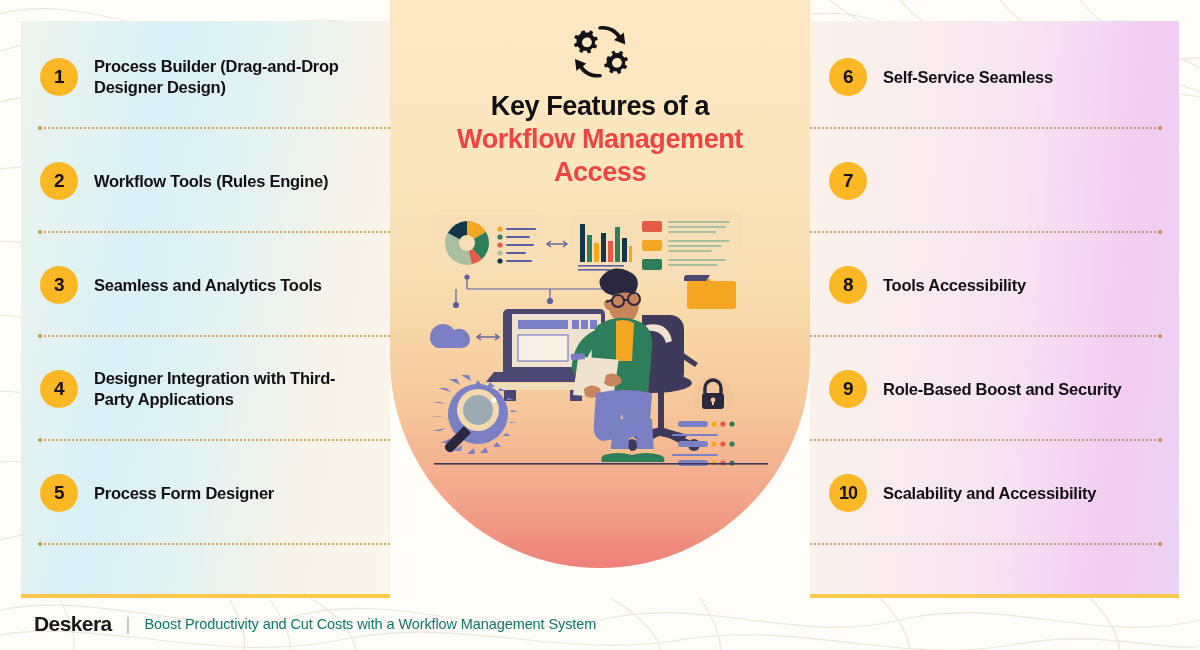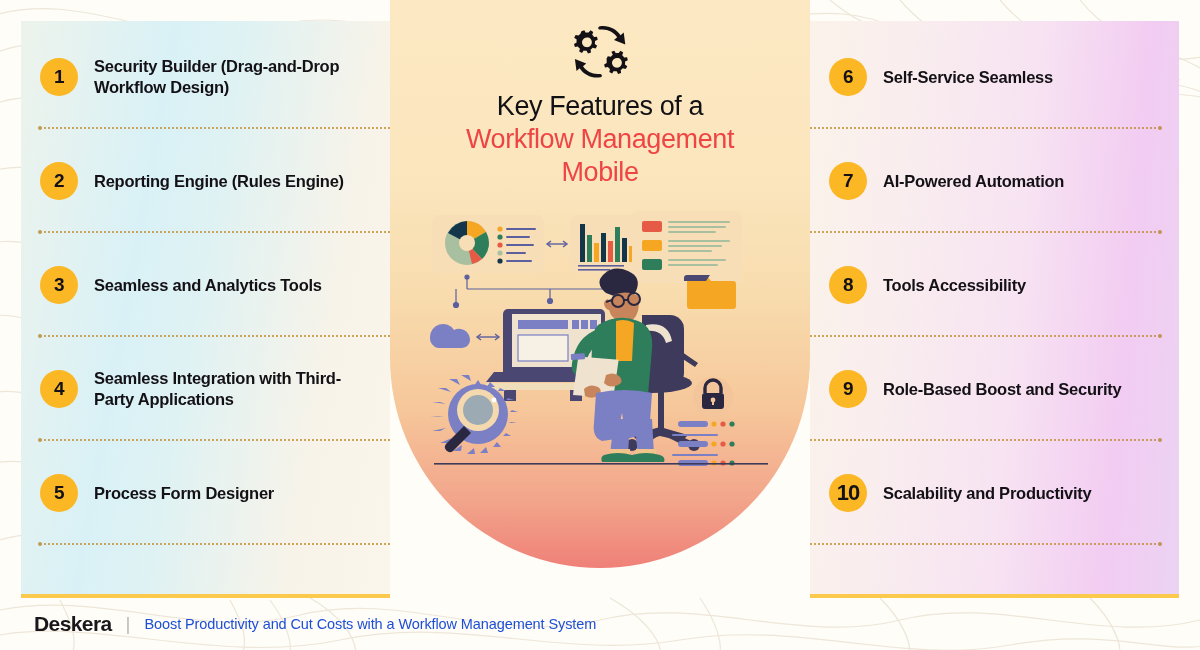--- a/index.html
+++ b/index.html
@@ -44,21 +44,21 @@
   }
 
   
   .center-inner{
     position:absolute; left:390px; top:0; width:420px; height:568px;
     z-index:4; text-align:center;
   }
   .gear-icon{ margin-top:22px; height:62px; }
   .title{
     margin-top:6px;
-    font-size:27px; line-height:33px; font-weight:400;
+    font-size:27px; line-height:33px; font-weight:700;
     letter-spacing:-0.4px;
     color:#111015;
     text-align:center;
   }
   .title .accent{ color:#ef4444; display:block; }
 
   .illus{ margin-top:8px; }
 
   
   .rows{
@@ -79,21 +79,21 @@
 
   .badge{
     flex:0 0 auto;
     width:38px; height:38px; border-radius:50%;
     background:#FBB724;
     color:#141217;
     font-size:19px; font-weight:700;
     display:flex; align-items:center; justify-content:center;
     letter-spacing:-0.5px;
   }
-  .badge.wide{ font-size:22px; letter-spacing:-1px; }
+  .badge.wide{ font-size:18px; letter-spacing:-1px; }
 
   .row-label{
     margin-left:16px;
     font-size:16.5px; line-height:21px;
     font-weight:700; color:#131116;
     letter-spacing:-0.25px;
     max-width:255px;
   }
 
   .divider{
@@ -114,21 +114,21 @@
     display:flex; align-items:center; z-index:3;text-align:right;
   }
   .brand{
     margin-left:34px;
     font-size:21px; font-weight:700; color:#1A171C; letter-spacing:-0.6px;
   }
   .sep{
     margin:0 14px; color:#BCB9B3; font-size:19px; font-weight:300;
   }
   .tagline{
-    font-size:14.5px; color:#1d4ed8; letter-spacing:-0.1px;
+    font-size:14.5px; color:#0f766e; letter-spacing:-0.1px;
   }
 </style>
 </head>
 <body>
 
 <svg class="bg-topo" width="1200" height="650" viewBox="0 0 1200 650">
   <g fill="none" stroke="#EDE6D9" stroke-width="1.2">
     <path d="M-20,20 C80,-20 180,60 260,30 C340,0 420,50 500,20"></path>
     <path d="M-20,60 C70,10 170,90 250,60 C330,30 400,70 470,45"></path>
     <path d="M-20,110 C60,70 120,140 200,120 C280,100 330,150 400,130"></path>
@@ -173,21 +173,21 @@
           <path d="M47.4,29.8l2.9-1.1l1.5,2.6c1-0.2,1.9-0.3,2.9-0.2l1.8-2.3l2.7,1.6l-1,2.9c0.8,0.6,1.4,1.3,1.9,2.2l3-0.3l0.7,3.1l-2.7,1.3c0.1,1,0,1.9-0.2,2.9l2.4,1.8l-1.6,2.7l-2.9-0.8c-0.6,0.8-1.3,1.4-2.1,1.9l0.4,3l-3,0.8l-1.4-2.7c-1,0.1-1.9,0.1-2.9-0.2l-1.7,2.5l-2.8-1.5l0.7-3c-0.8-0.6-1.4-1.3-2-2.1l-3,0.5l-0.9-3l2.6-1.5c-0.1-1-0.1-1.9,0.1-2.9L42.4,37l1.4-2.8l3,0.6c0.6-0.7,1.3-1.4,2-2L47.4,29.8z M54.2,36.1c-2.6-0.7-5.3,0.9-6,3.5c-0.7,2.6,0.9,5.3,3.5,6c2.6,0.7,5.3-0.9,6-3.5C58.4,39.5,56.8,36.8,54.2,36.1z"></path>
           <path d="M36,4.2c8.1-1.3,16.2,2.4,20.6,9.1l3.1-2.8l1.6,12.1l-11.3-4.5l3.2-2.9C49.5,9.7,43,6.8,36.4,7.6C33.9,7.9,33.5,4.6,36,4.2z"></path>
           <path d="M36.2,55.3c-8.1,1.3-16.2-2.4-20.6-9.1l-3.1,2.8L10.9,36.9l11.3,4.5l-3.2,2.9c3.6,5.5,10.2,8.4,16.8,7.6C38.3,51.6,38.7,54.9,36.2,55.3z"></path>
         </g>
       </svg>
     </div>
 
     <h1 class="title">
       <span>Key Features of a</span>
       <span class="accent">Workflow Management</span>
-      <span class="accent">Mobile</span>
+      <span class="accent">Access</span>
     </h1>
 
     <div class="illus">
       <svg width="360" height="270" viewBox="0 0 360 270">
         <defs>
           <clipPath id="pieclip">
               <circle cx="47" cy="46" r="28"></circle>
             </clipPath>
         </defs>
 
@@ -416,45 +416,45 @@
 
         <rect x="14" y="266" width="334" height="1.6" fill="#3D3A5C"></rect>
       </svg>
     </div>
   </div>
 
   <div class="rows rows-left">
 
     <div class="row">
       <div class="badge">1</div>
-      <div class="row-label">Security Builder (Drag-and-Drop Workflow Design)</div>
+      <div class="row-label">Process Builder (Drag-and-Drop Designer Design)</div>
       <div class="divider" style="bottom:0">
           <span class="dot-end" style="left:-2px"></span>
         </div>
     </div>
 
     <div class="row">
       <div class="badge">2</div>
-      <div class="row-label">Reporting Engine (Rules Engine)</div>
+      <div class="row-label">Workflow Tools (Rules Engine)</div>
       <div class="divider" style="bottom:0">
           <span class="dot-end" style="left:-2px"></span>
         </div>
     </div>
 
     <div class="row">
       <div class="badge">3</div>
       <div class="row-label">Seamless and Analytics Tools</div>
       <div class="divider" style="bottom:0">
           <span class="dot-end" style="left:-2px"></span>
         </div>
     </div>
 
     <div class="row">
       <div class="badge">4</div>
-      <div class="row-label">Seamless Integration with Third-Party Applications</div>
+      <div class="row-label">Designer Integration with Third-Party Applications</div>
       <div class="divider" style="bottom:0">
           <span class="dot-end" style="left:-2px"></span>
         </div>
     </div>
 
     <div class="row">
       <div class="badge">5</div>
       <div class="row-label">Process Form Designer</div>
       <div class="divider" style="bottom:0">
           <span class="dot-end" style="left:-2px"></span>
@@ -467,21 +467,20 @@
     <div class="row">
       <div class="badge">6</div>
       <div class="row-label">Self-Service Seamless</div>
       <div class="divider" style="bottom:0">
           <span class="dot-end" style="right:-2px"></span>
         </div>
     </div>
 
     <div class="row">
       <div class="badge">7</div>
-      <div class="row-label">AI-Powered Automation</div>
       <div class="divider" style="bottom:0">
           <span class="dot-end" style="right:-2px"></span>
         </div>
     </div>
 
     <div class="row">
       <div class="badge">8</div>
       <div class="row-label">Tools Accessibility</div>
       <div class="divider" style="bottom:0">
           <span class="dot-end" style="right:-2px"></span>
@@ -491,21 +490,21 @@
     <div class="row">
       <div class="badge">9</div>
       <div class="row-label">Role-Based Boost and Security</div>
       <div class="divider" style="bottom:0">
           <span class="dot-end" style="right:-2px"></span>
         </div>
     </div>
 
     <div class="row">
       <div class="badge wide">10</div>
-      <div class="row-label">Scalability and Productivity</div>
+      <div class="row-label">Scalability and Accessibility</div>
       <div class="divider" style="bottom:0">
           <span class="dot-end" style="right:-2px"></span>
         </div>
     </div>
   </div>
 
   <div class="footer">
     <span class="brand">Deskera</span>
     <span class="sep">|</span>
     <span class="tagline">Boost Productivity and Cut Costs with a Workflow Management System</span>

